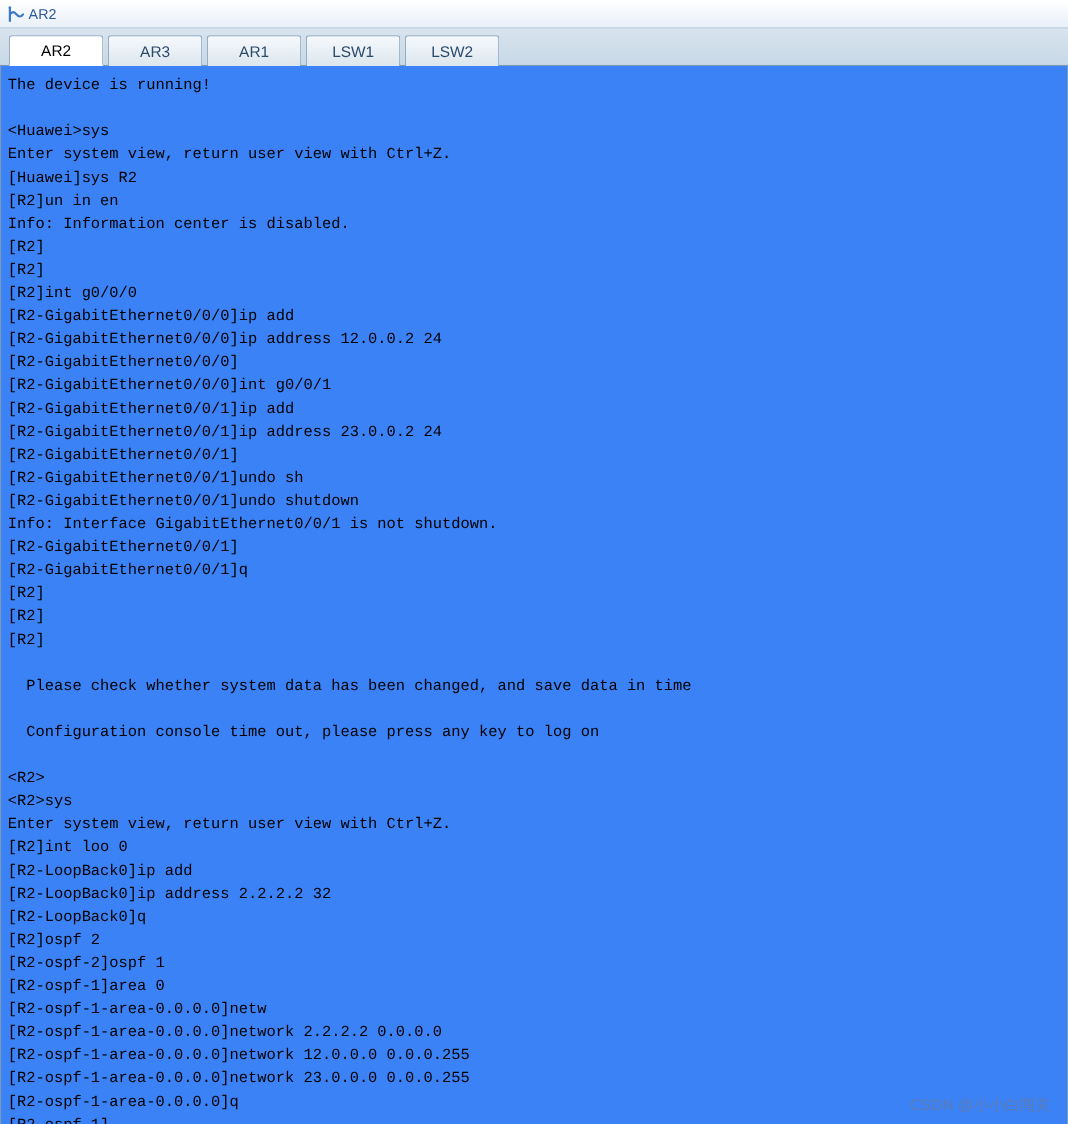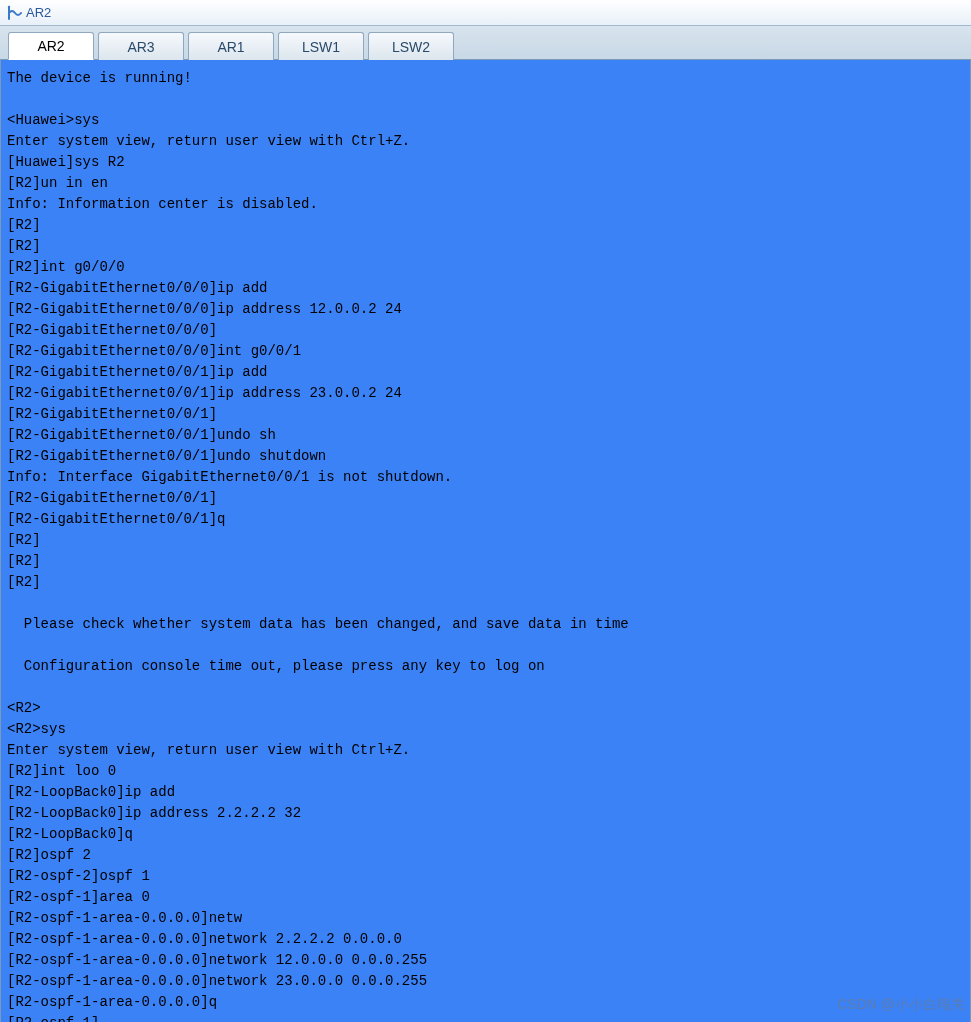--- a/index.html
+++ b/index.html
@@ -72,21 +72,21 @@
       line-height: 21px;
       color: #000;
       white-space: pre;
       overflow: hidden;
       height: calc(100% - 60px);
       border-left: 1px solid #7a9ab8;
       border-right: 1px solid #7a9ab8;
     }
     .watermark {
       position: absolute;
-      right: 6px;
+      right: 16px;
       bottom: 8px;
       font-size: 14px;
       color: rgba(120,120,120,0.55);
       font-family: Arial, sans-serif;
       pointer-events: none;
     }
   </style>
 </head>
 <body>
 

